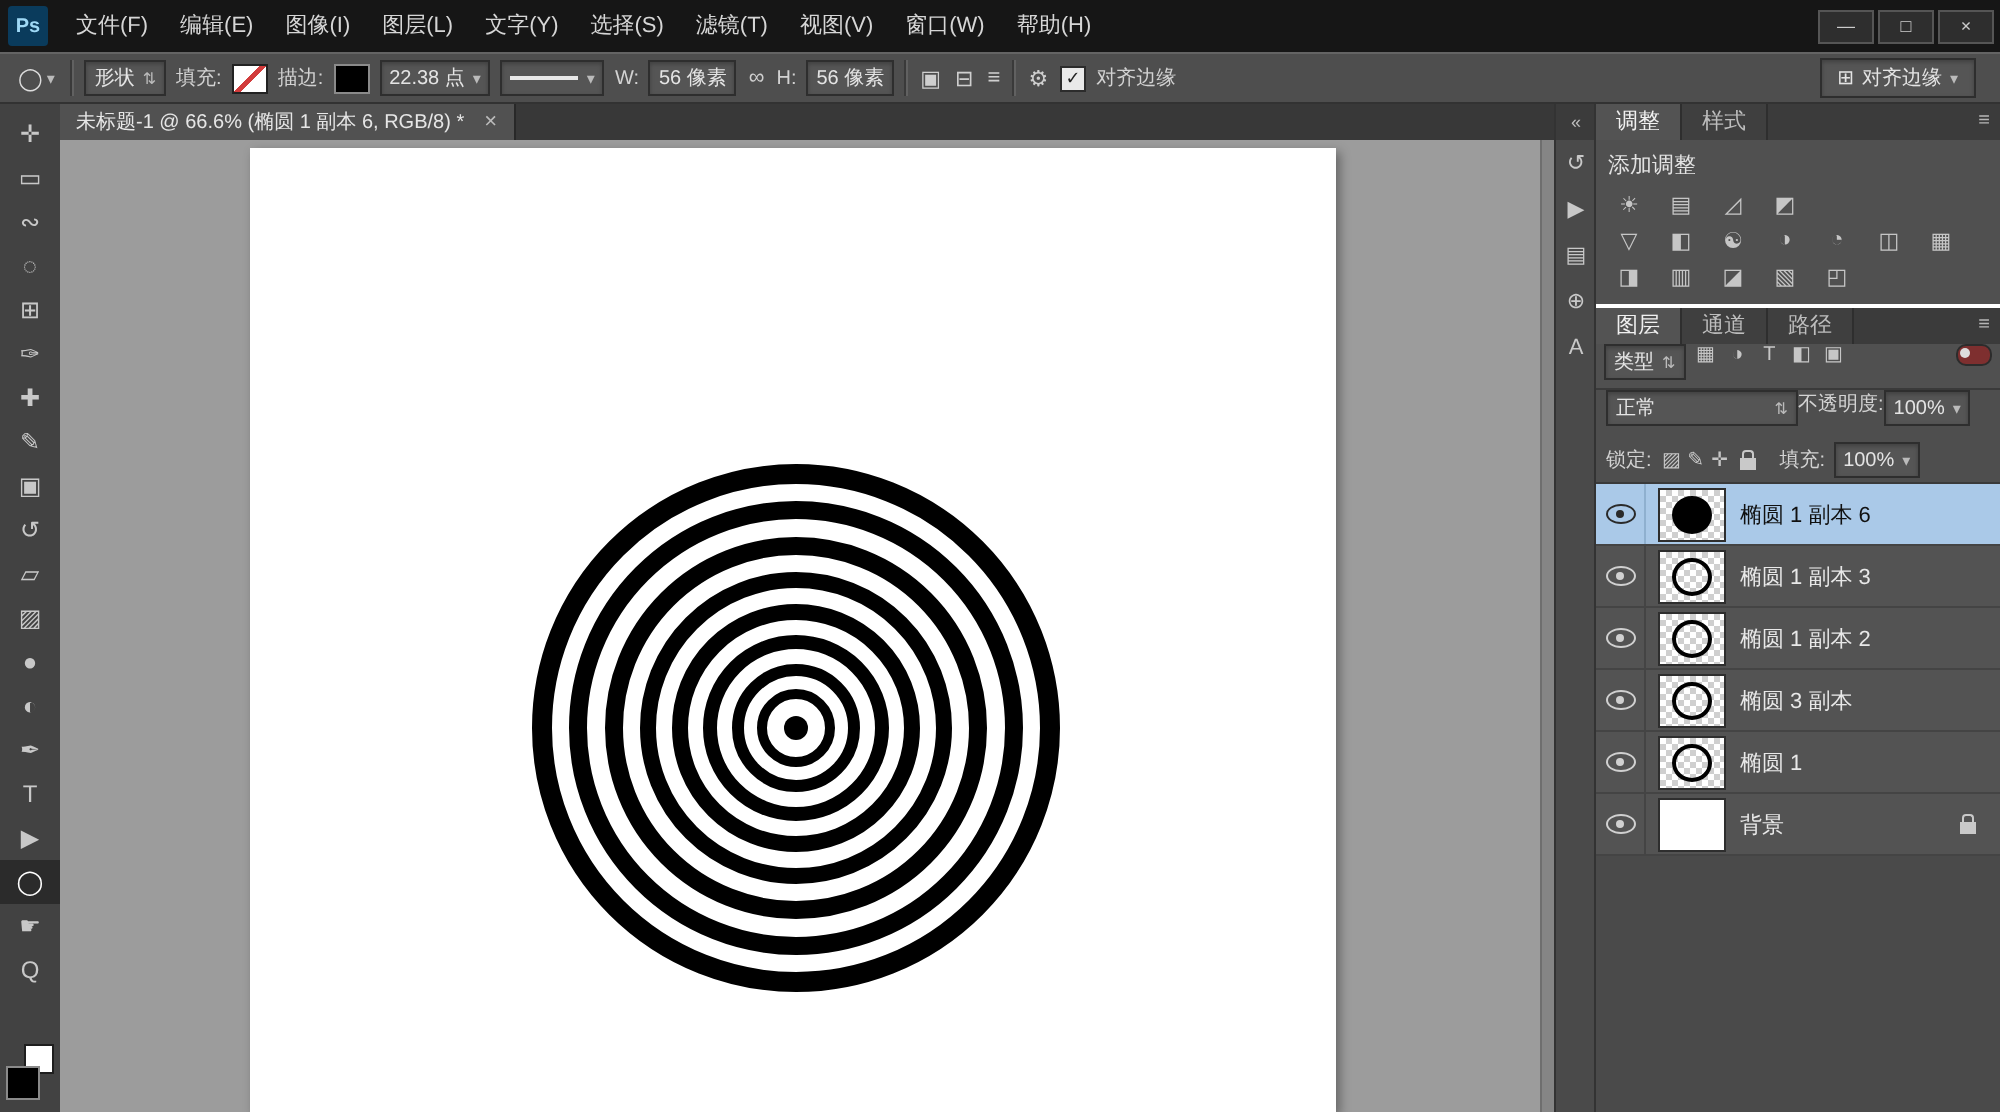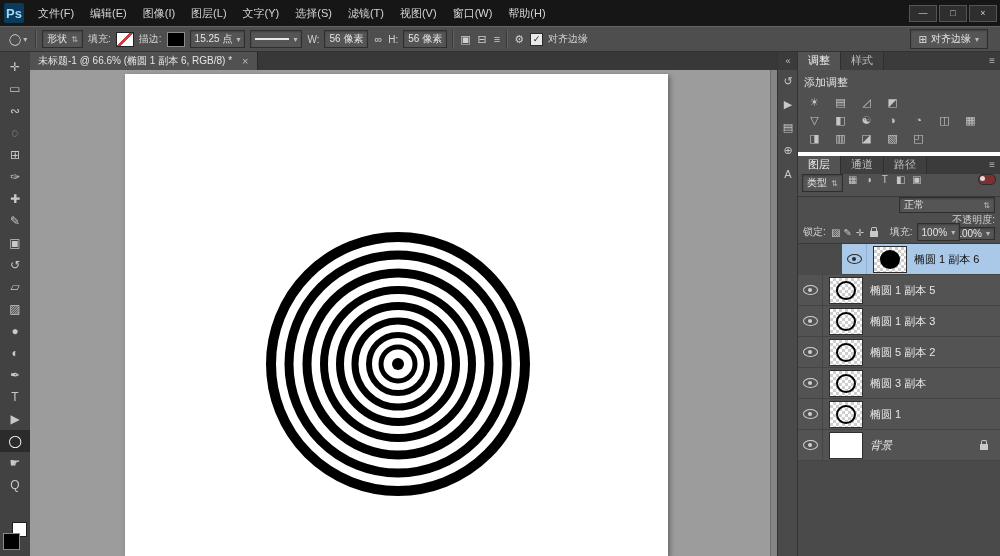--- a/index.html
+++ b/index.html
@@ -1,21 +1,21 @@
 <!DOCTYPE html>
 <html style="--sel: #aac9e8;"><head>
 <meta charset="utf-8">
 <style>
   html,body{margin:0;padding:0;background:#2b2b2b;}
   body{width:1000px;height:556px;overflow:hidden;font-family:"Liberation Sans","DejaVu Sans",sans-serif;font-size:11px;color:#ddd;-webkit-user-select:none;user-select:none;}
   .app{position:relative;width:1000px;height:556px;background:#474747;overflow:hidden;}
 
   
   .titlebar{position:absolute;top:0;left:0;right:0;height:26px;background:#161616;display:flex;align-items:center;}
-  .ps-logo{width:20px;height:20px;margin:0 6px 0 4px;background:#0a3b5c;color:#9fd9f6;font-weight:bold;font-size:13px;display:flex;align-items:center;justify-content:center;border-radius:2px;}
+  .ps-logo{width:20px;height:20px;margin:0 6px 0 4px;background:#0a3b5c;color:#9fd9f6;font-weight:bold;font-size:10px;display:flex;align-items:center;justify-content:center;border-radius:2px;}
   .menubar{display:flex;align-items:center;height:26px;}
   .menu-item{padding:0 8px;line-height:26px;color:#d6d6d6;font-size:11px;cursor:default;}
   .win-controls{margin-left:auto;display:flex;gap:2px;margin-right:3px;}
   .win-btn{width:26px;height:15px;background:#2e2e2e;border:1px solid #555;color:#ccc;font-size:9px;display:flex;align-items:center;justify-content:center;}
 
   
   .optionsbar{position:absolute;top:26px;left:0;right:0;height:26px;background:#4e4e4e;border-top:1px solid #646464;border-bottom:1px solid #323232;display:flex;align-items:center;gap:5px;padding:0 6px;box-sizing:border-box;}
   .ob-sep{width:1px;height:18px;background:#3a3a3a;border-right:1px solid #616161;}
   .lbl{font-size:10px;color:#d2d2d2;white-space:nowrap;}
   .field{height:16px;background:#555;border:1px solid #2e2e2e;box-shadow:inset 0 1px 2px rgba(0,0,0,.25);display:flex;align-items:center;gap:4px;padding:0 4px;font-size:10px;color:#e4e4e4;white-space:nowrap;}
@@ -47,54 +47,54 @@
   .vscroll{position:absolute;right:0;top:18px;bottom:0;width:7px;background:#858585;border-left:1px solid #6e6e6e;}
 
   
   .dock{position:absolute;right:202px;top:52px;bottom:0;width:20px;background:#4a4a4a;border-left:1px solid #333;}
   .dock-header{height:18px;background:#3b3b3b;color:#c0c0c0;font-size:9px;display:flex;align-items:center;justify-content:center;}
   .dock-icon{width:20px;height:23px;display:flex;align-items:center;justify-content:center;color:#c8c8c8;font-size:11px;}
 
   
   .panels{position:absolute;right:0;top:52px;bottom:0;width:202px;background:#4a4a4a;border-left:1px solid #333;}
   .paneltabs{position:relative;height:18px;background:#3b3b3b;display:flex;align-items:stretch;}
-  .ptab{padding:0 10px;line-height:18px;font-size:11px;color:#bdbdbd;background:#3f3f3f;border-right:1px solid #2e2e2e;font-family:Liberation Mono, monospace;}
+  .ptab{padding:0 10px;line-height:18px;font-size:11px;color:#bdbdbd;background:#3f3f3f;border-right:1px solid #2e2e2e;}
   .ptab.active{background:#535353;color:#f0f0f0;}
   .panel-menu{position:absolute;right:5px;top:0;line-height:18px;color:#b5b5b5;font-size:10px;}
-  .adj-body{background:#505050;padding:3px 6px 5px;border-bottom:4px solid #ffffff;}
+  .adj-body{background:#505050;padding:3px 6px 5px;border-bottom:2px solid #ffffff;}
   .adj-title{font-size:11px;color:#e2e2e2;margin:2px 0 3px;}
   .adj-row{display:flex;gap:5px;height:18px;align-items:center;}
   .adj-icon{width:19px;height:16px;display:flex;align-items:center;justify-content:center;color:#c6c6c6;font-size:11px;border:1px solid transparent;}
   .filter-row{height:22px;background:#505050;border-bottom:1px solid #3a3a3a;display:flex;gap:3px;padding:0 4px;}
   .filter-icons{display:flex;gap:2px;}
   .f-icon{width:14px;text-align:center;color:#c6c6c6;font-size:10px;}
   .filter-toggle{margin-left:auto;width:16px;height:9px;background:#7e2f2f;border:1px solid #2c2c2c;border-radius:5px;position:relative;}
   .filter-toggle::after{content:"";position:absolute;left:1px;top:1px;width:5px;height:5px;border-radius:50%;background:#ddd;}
-  .blend-row{height:24px;background:#4e4e4e;display:flex;align-items:flex-end;gap:0;padding:0 5px;flex-direction:column;}
+  .blend-row{height:24px;background:#4e4e4e;display:flex;align-items:flex-start;gap:0;padding:0 5px;}
   .lock-row{height:22px;background:#4e4e4e;border-bottom:1px solid #3a3a3a;display:flex;align-items:center;gap:4px;padding:0 5px;}
   .lock-ic{color:#c6c6c6;font-size:10px;width:12px;text-align:center;}
   .mini-lock{position:relative;width:8px;height:6px;background:#c9c9c9;display:inline-block;margin-top:3px;}
   .mini-lock::before{content:"";position:absolute;left:1px;top:-4px;width:4px;height:3px;border:1px solid #c9c9c9;border-bottom:none;border-radius:2px 2px 0 0;}
 
   .layers-list{background:#4a4a4a;}
   .layer-row{height:31px;display:flex;align-items:center;background:#535353;border-bottom:1px solid #444;box-sizing:border-box;}
   .eye-cell{width:24px;height:100%;display:flex;align-items:center;justify-content:center;border-right:1px solid #444;color:#d0d0d0;}
   .eye{display:inline-block;width:13px;height:8px;border:1px solid currentColor;border-radius:50%;position:relative;}
   .eye::after{content:"";position:absolute;left:4px;top:1.5px;width:4px;height:4px;border-radius:50%;background:currentColor;}
   .thumb{width:32px;height:25px;margin:0 7px 0 6px;border:1px solid #2e2e2e;position:relative;background-color:#fff;background-image:linear-gradient(45deg,#cfcfcf 25%,transparent 25%,transparent 75%,#cfcfcf 75%),linear-gradient(45deg,#cfcfcf 25%,transparent 25%,transparent 75%,#cfcfcf 75%);background-size:6px 6px;background-position:0 0,3px 3px;flex:0 0 auto;}
   .ring{position:absolute;left:6px;right:6px;top:3px;bottom:3px;border:2px solid #000;border-radius:50%;}
   .layer-name{font-size:11px;color:#e8e8e8;white-space:nowrap;}
   .lock-right{display:none;}
   .layer-row.locked .lock-right{display:inline-block;margin-left:auto;margin-right:12px;}
-  .layer-row.selected{background:var(--sel,#aac9e8);margin-left:44px;}
+  .layer-row.selected{background:var(--sel,#aac9e8);}
   .layer-row.selected .layer-name{color:#101010;}
   .layer-row.selected .eye-cell{color:#2a2a2a;border-right-color:#8fb0cf;}
   .layer-row.selected .ring{background:#000;}
   .layer-row.background .thumb{background-image:none;background-color:#fff;}
-  .layer-row.background .layer-name{font-style:italic;}
+  .layer-row.background .layer-name{}
 </style>
 </head>
 <body>
 
 <div class="app">
 
   <div class="titlebar">
     <div class="ps-logo">Ps</div>
     <div class="menubar">
 
@@ -133,21 +133,21 @@
     <span class="ob-sep"></span>
     <div class="field">
       <span>形状</span>
       <span class="ud">⇅</span>
     </div>
     <span class="lbl">填充:</span>
     <span class="swatch fill-none"></span>
     <span class="lbl">描边:</span>
     <span class="swatch stroke-black"></span>
     <div class="field">
-      <span>15.25 点</span>
+      <span>22.38 点</span>
       <span class="dd-ar">▾</span>
     </div>
     <div class="field">
       <span class="line-sample"></span>
       <span class="dd-ar">▾</span>
     </div>
     <span class="lbl">W:</span>
     <div class="field">
       <span>56 像素</span>
     </div>
@@ -411,51 +411,41 @@
           <span class="eye-cell">
             <span class="eye"></span>
           </span>
           <span class="thumb">
             <span class="ring"></span>
           </span>
           <span class="layer-name">椭圆 1 副本 6</span>
 
         </div>
 
+
+
         <div class="layer-row">
           <span class="eye-cell">
             <span class="eye"></span>
           </span>
           <span class="thumb">
             <span class="ring"></span>
           </span>
-          <span class="layer-name">椭圆 1 副本 5</span>
-
-        </div>
-
+          <span class="layer-name">椭圆 1 副本 3</span>
+
+        </div>
 
         <div class="layer-row">
           <span class="eye-cell">
             <span class="eye"></span>
           </span>
           <span class="thumb">
             <span class="ring"></span>
           </span>
-          <span class="layer-name">椭圆 1 副本 3</span>
-
-        </div>
-
-        <div class="layer-row">
-          <span class="eye-cell">
-            <span class="eye"></span>
-          </span>
-          <span class="thumb">
-            <span class="ring"></span>
-          </span>
-          <span class="layer-name">椭圆 5 副本 2</span>
+          <span class="layer-name">椭圆 1 副本 2</span>
 
         </div>
 
         <div class="layer-row">
           <span class="eye-cell">
             <span class="eye"></span>
           </span>
           <span class="thumb">
             <span class="ring"></span>
           </span>

